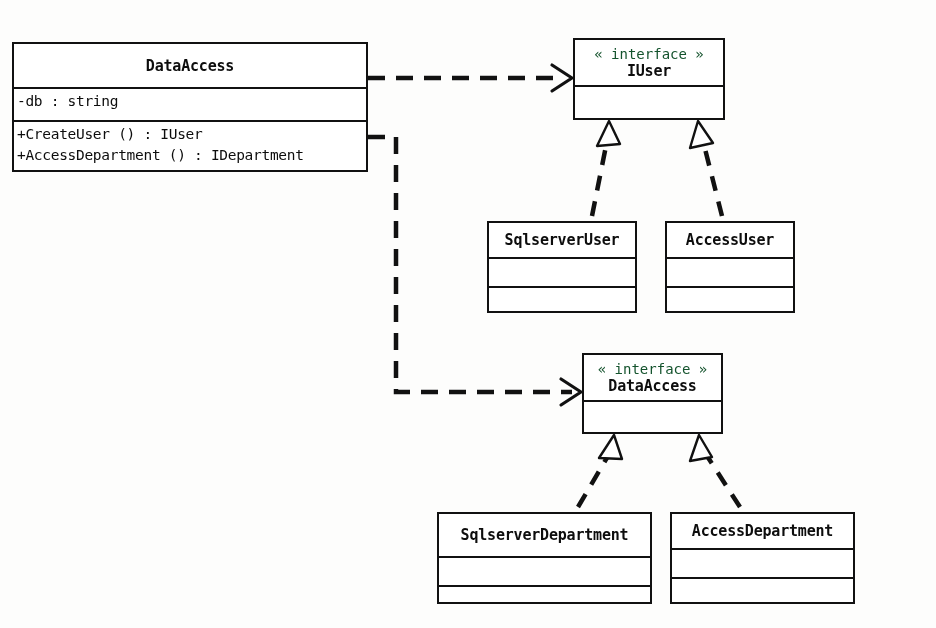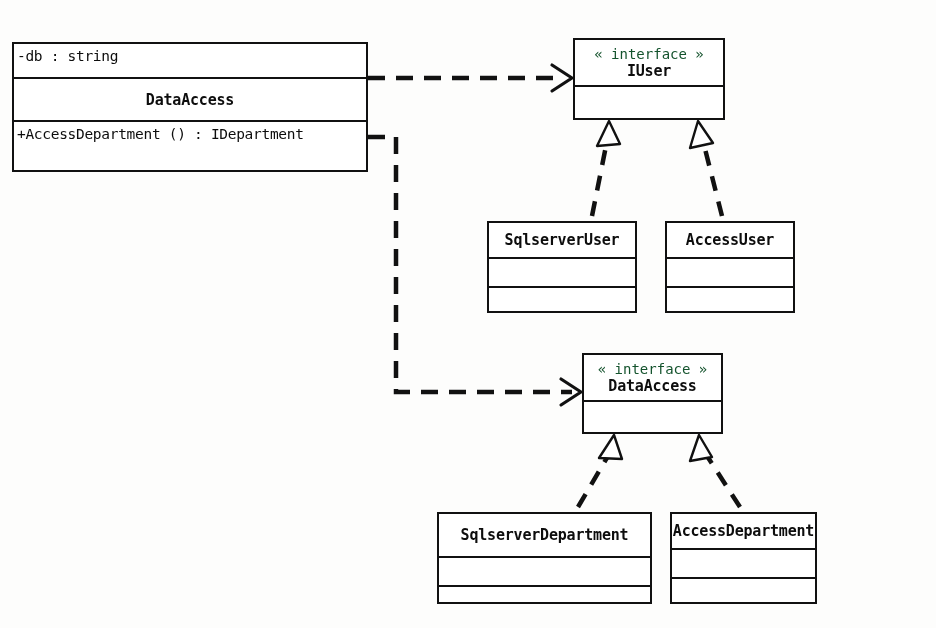--- a/index.html
+++ b/index.html
@@ -111,27 +111,28 @@
       <path d="M 614 435 L 622 459 L 599 458 Z" fill="#ffffff" stroke="#111111" stroke-width="2.4" stroke-linejoin="round"></path>
     </g>
 
     <g>
       <path d="M 740 507 L 707 456" fill="none" stroke="#111111" stroke-width="4.5" stroke-dasharray="15 11"></path>
       <path d="M 699 435 L 712 457 L 690 461 Z" fill="#ffffff" stroke="#111111" stroke-width="2.4" stroke-linejoin="round"></path>
     </g>
   </svg>
 
   <div class="uml-box" id="box-data-access" style="left: 12px; top: 42px; width: 356px; height: 130px;">
+    <div class="compartment name-compartment" style="height: 43px;">
+      <span class="cls-name">DataAccess</span>
+    </div>
     <div class="compartment member-compartment" style="height: 33px;">
       <span class="member">-db : string</span>
     </div>
-    <div class="compartment name-compartment" style="height: 43px;">
-      <span class="cls-name">DataAccess</span>
-    </div>
     <div class="compartment member-compartment">
+      <span class="member">+CreateUser () : IUser</span>
       <span class="member">+AccessDepartment () : IDepartment</span>
     </div>
   </div>
 
   <div class="uml-box" id="box-iuser" style="left: 573px; top: 38px; width: 152px; height: 82px;">
     <div class="compartment name-compartment" style="height: 48px;">
       <span class="stereotype">« interface »</span>
       <span class="cls-name">IUser</span>
     </div>
     <div class="compartment member-compartment empty-compartment" style="height: 34px;"></div>
@@ -162,21 +163,21 @@
   </div>
 
   <div class="uml-box" id="box-sqlserver-department" style="left: 437px; top: 512px; width: 215px; height: 92px;">
     <div class="compartment name-compartment" style="height: 42px;">
       <span class="cls-name">SqlserverDepartment</span>
     </div>
     <div class="compartment member-compartment empty-compartment" style="height: 29px;"></div>
     <div class="compartment member-compartment empty-compartment"></div>
   </div>
 
-  <div class="uml-box" id="box-access-department" style="left: 670px; top: 512px; width: 147px; height: 92px;">
+  <div class="uml-box" id="box-access-department" style="left: 670px; top: 512px; width: 185px; height: 92px;">
     <div class="compartment name-compartment" style="height: 34px;">
       <span class="cls-name">AccessDepartment</span>
     </div>
     <div class="compartment member-compartment empty-compartment" style="height: 29px;"></div>
     <div class="compartment member-compartment empty-compartment"></div>
   </div>
 
 </div>
 
 </body></html>

